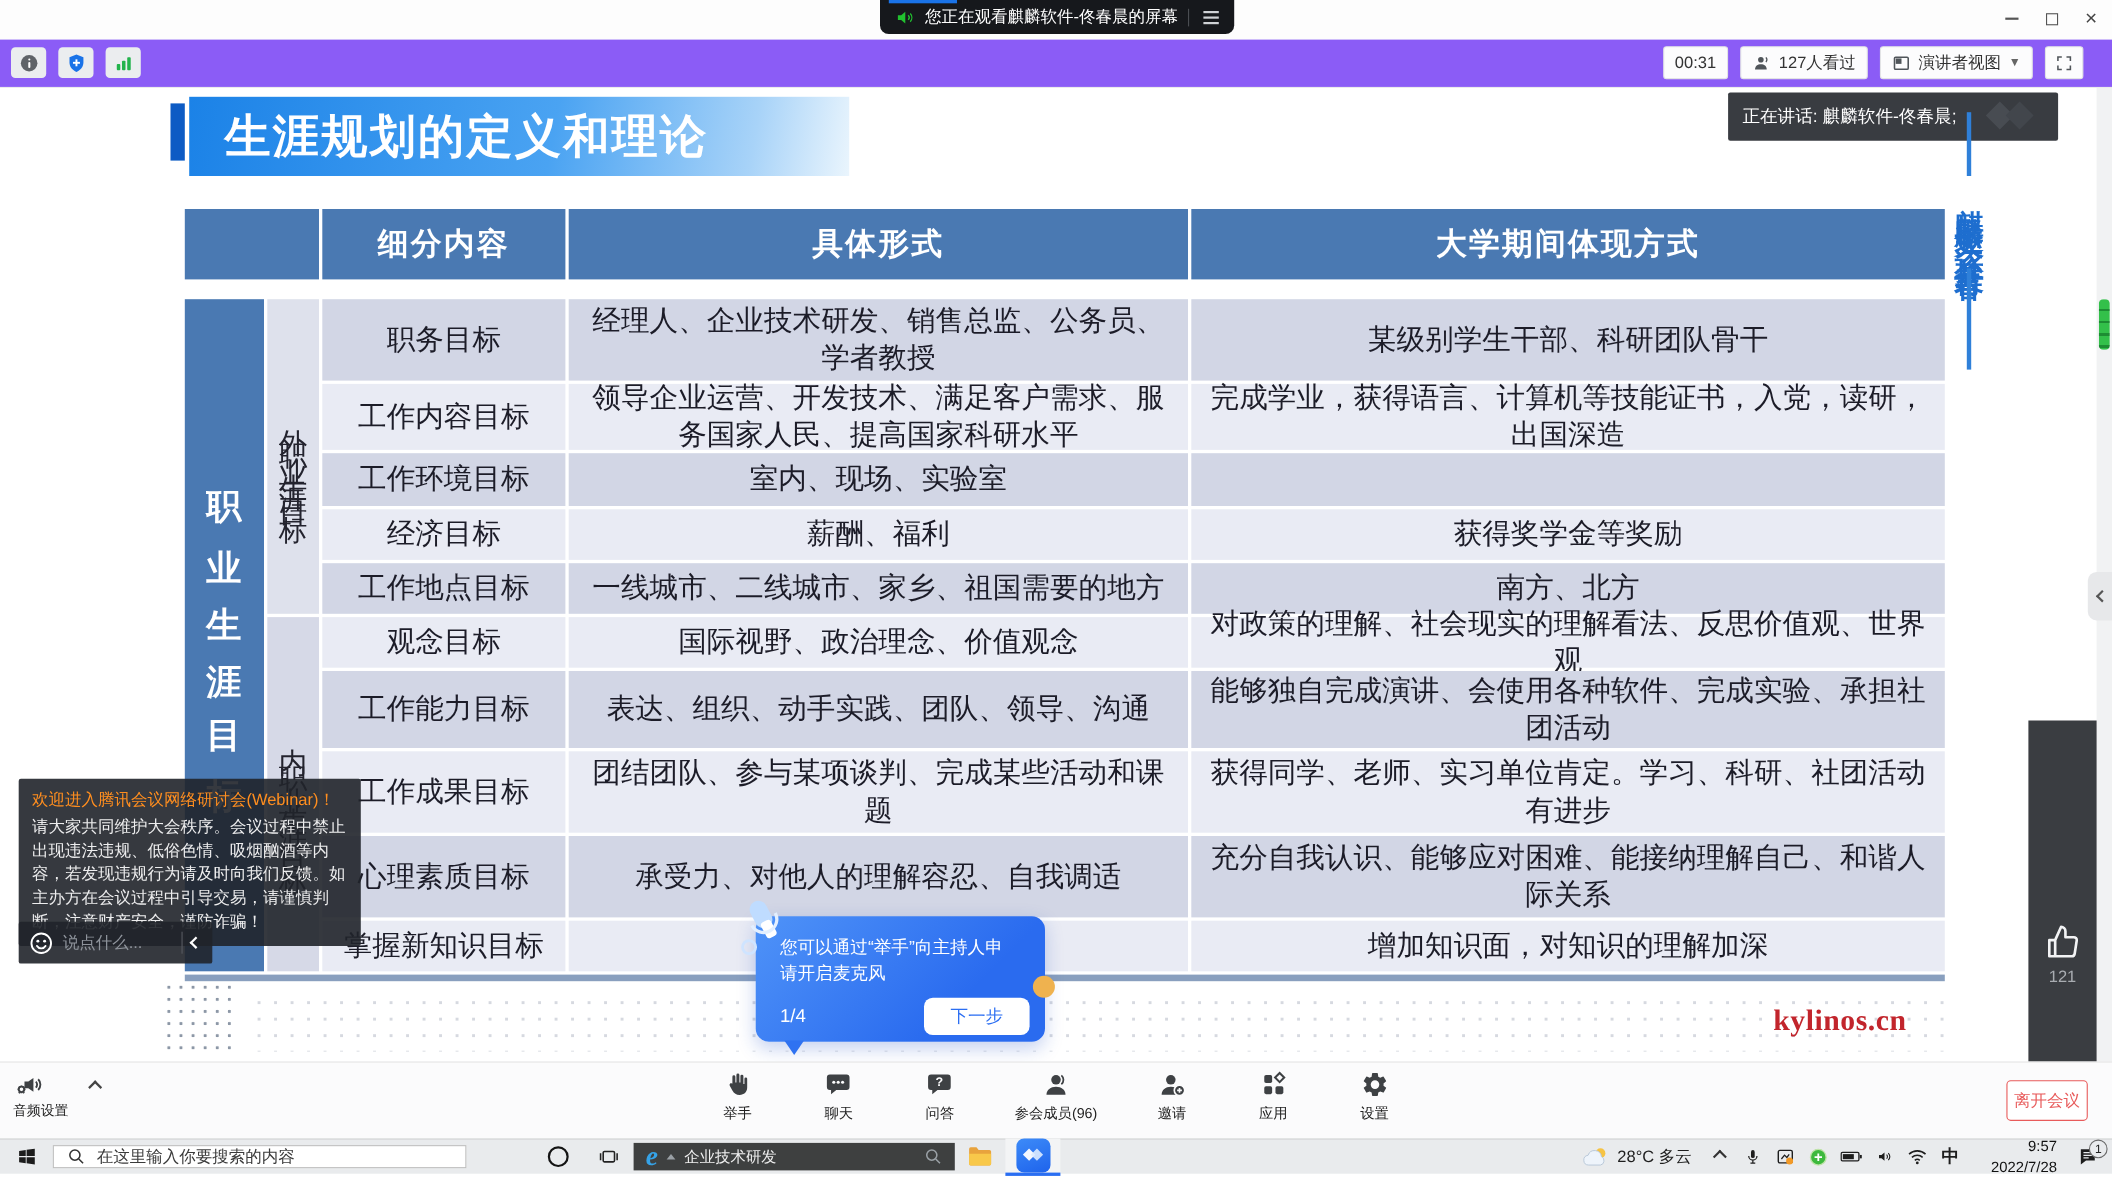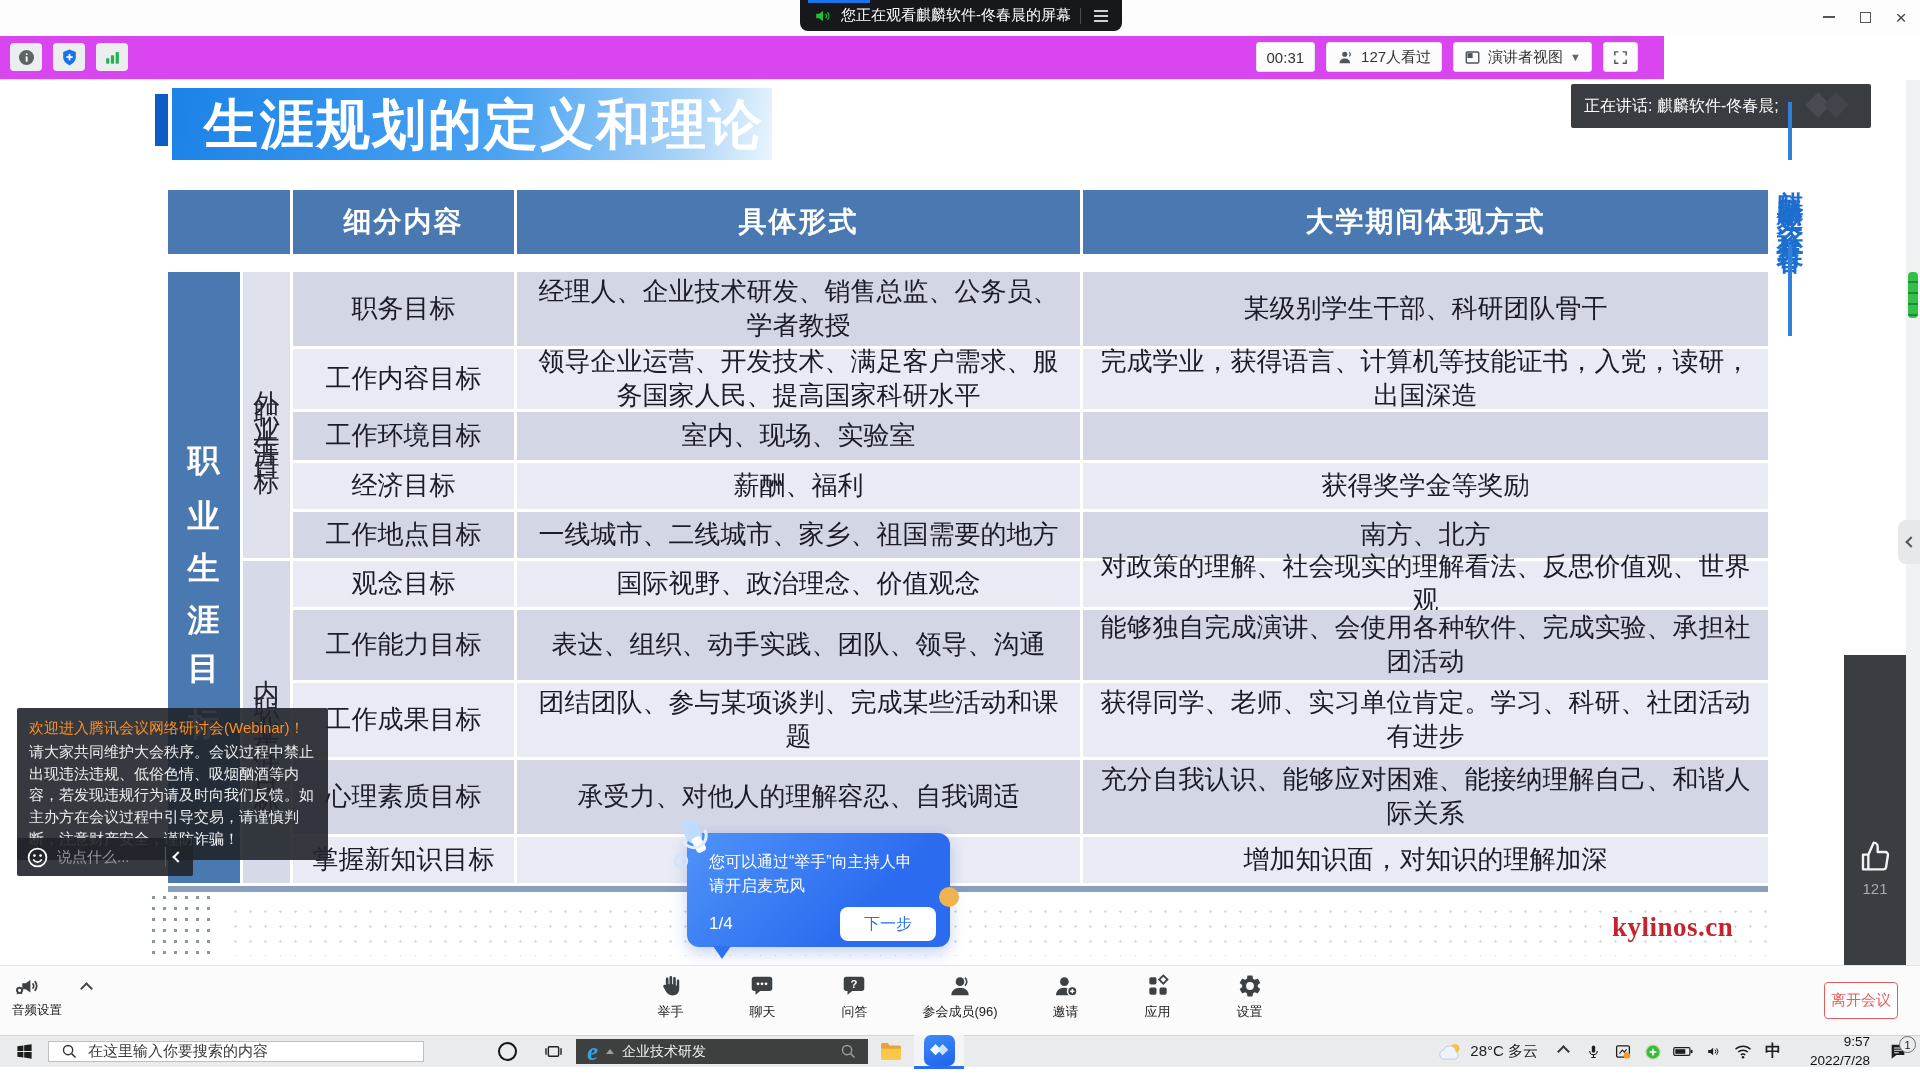--- a/index.html
+++ b/index.html
@@ -16,42 +16,42 @@
   .watch-divider { width:1px; height:16px; background:#4a4d52; }
   .ham { display:flex; flex-direction:column; gap:3px; padding:4px; }
   .ham i { display:block; width:14px; height:2px; background:#cfd2d6; }
   .win-ctl { position:absolute; top:6px; width:26px; height:22px; display:flex; align-items:center;
     justify-content:center; color:#555; }
   .min-glyph { width:12px; height:2px; background:#555; }
   .max-glyph { width:11px; height:11px; border:1.6px solid #555; }
   .close-glyph { font-size:19px; line-height:1; color:#444; }
 
   
-  .top-toolbar { position:absolute; left:0; top:36px; width:1664px; height:44px; background:#d946ef;
+  .top-toolbar { position:absolute; left:0; top:36px; width:1920px; height:44px; background:#8b5cf6;
     border-bottom:1px solid #ebebec; }
   .tt-left { position:absolute; left:10px; top:7px; display:flex; gap:11px; }
   .tool-chip { width:32px; height:28px; background:#ebedef; border-radius:4px; display:flex;
     align-items:center; justify-content:center; }
   .tt-right { position:absolute; right:26px; top:6px; display:flex; gap:11px; align-items:center; }
   .chip { height:30px; background:#fcfcfd; border:1px solid #e2e3e5; border-radius:3px;
     display:flex; align-items:center; padding:0 10px; gap:7px; font-size:15px; color:#333; }
   .caret { font-size:11px; color:#666; }
 
   
   .share { position:absolute; left:0; top:80px; width:1920px; height:950px; background:#fff; }
 
   .speaking { position:absolute; left:1571px; top:4px; width:300px; height:44px;
     background:rgba(42,45,51,.93); border-radius:2px; display:flex; align-items:center;
     padding-left:13px; color:#fff; font-size:16px; overflow:hidden; }
   .wm { position:absolute; right:10px; top:6px; opacity:.55; }
 
   .title-accent { position:absolute; left:155px; top:14px; width:13px; height:52px; background:#0d5bc4; }
   .slide-title { position:absolute; left:172px; top:8px; width:600px; height:72px;
     background:linear-gradient(100deg,#1b82e7 0%,#4aa3f2 55%,#a8d3f8 85%,#eaf5fd 100%);
-    color:#fff; font-size:54px; font-weight:bold; line-height:72px; padding-left:32px;
+    color:#fff; font-size:42px; font-weight:bold; line-height:72px; padding-left:32px;
     letter-spacing:2px; white-space:nowrap; }
 
   .slogan-col { position:absolute; left:1768px; top:22px; width:44px; display:flex;
     flex-direction:column; align-items:center; }
   .slogan-line { width:4px; background:#2f80d9; }
   .vtext { writing-mode:vertical-lr; text-orientation:upright; color:#1e6ecf; font-weight:bold;
     font-size:27px; letter-spacing:7px; font-family:"Liberation Serif", serif; }
 
   
   .slide-table { position:absolute; left:168px; top:110px; width:1283px; display:grid;

